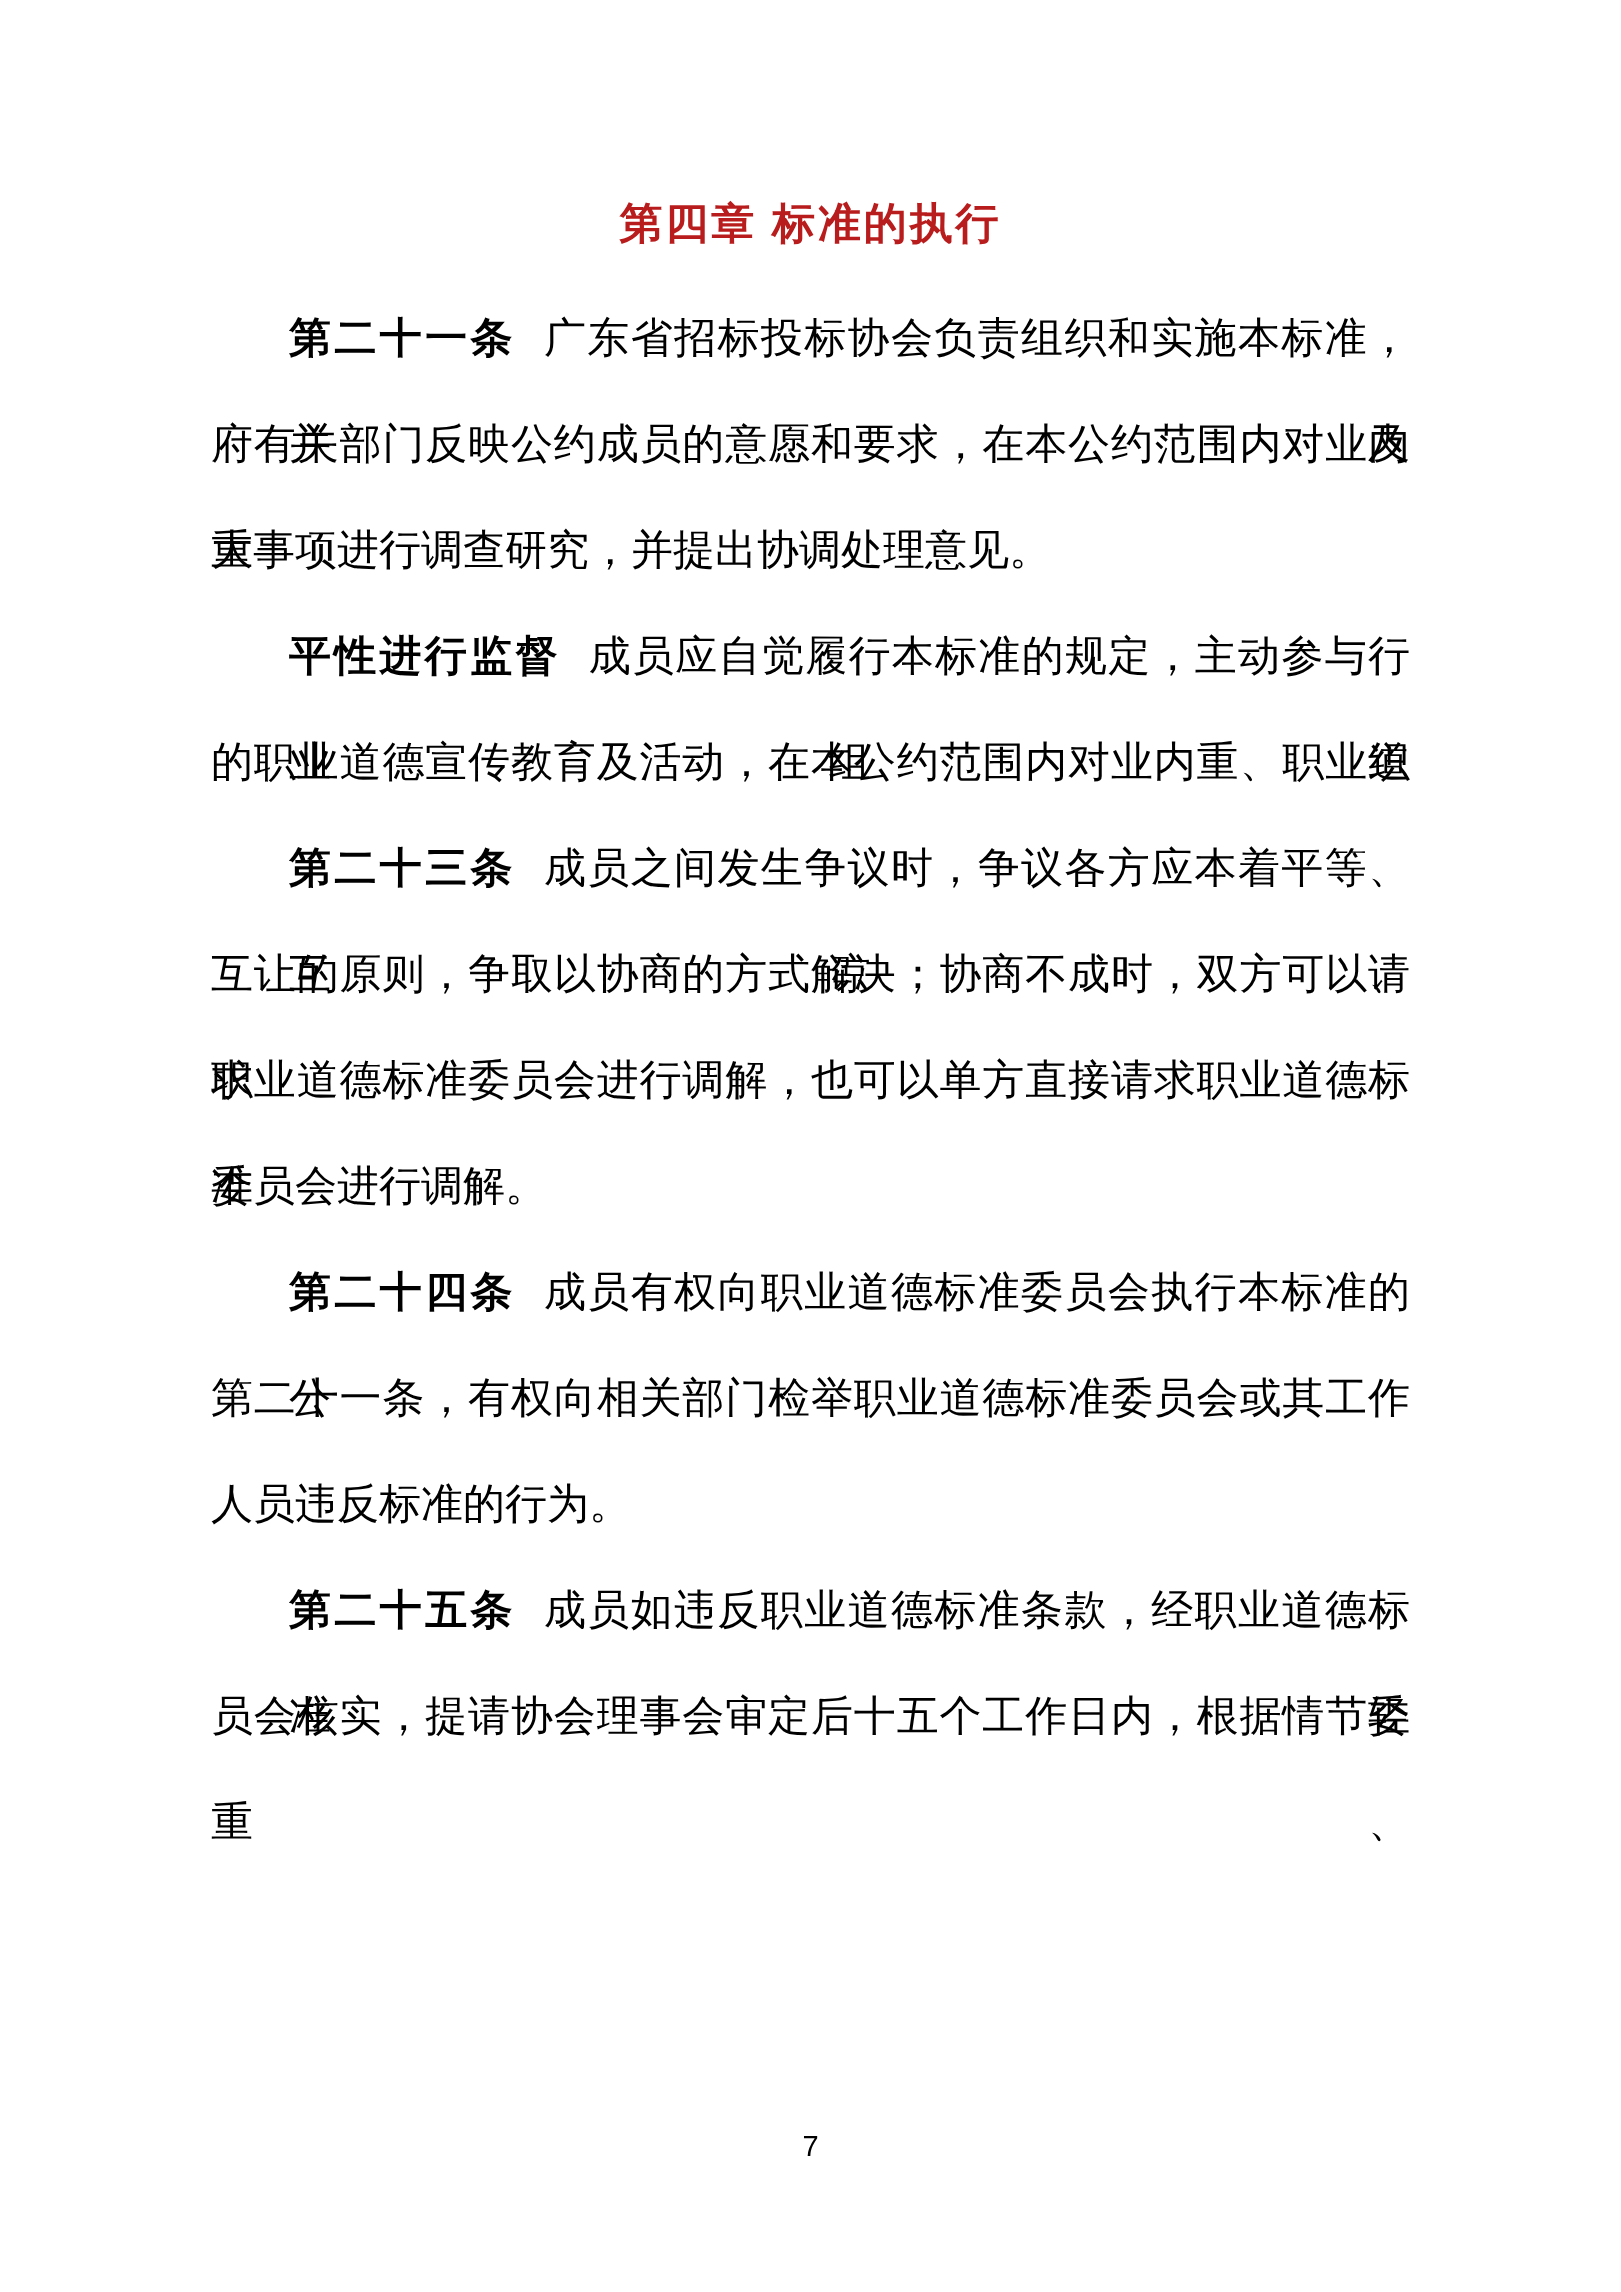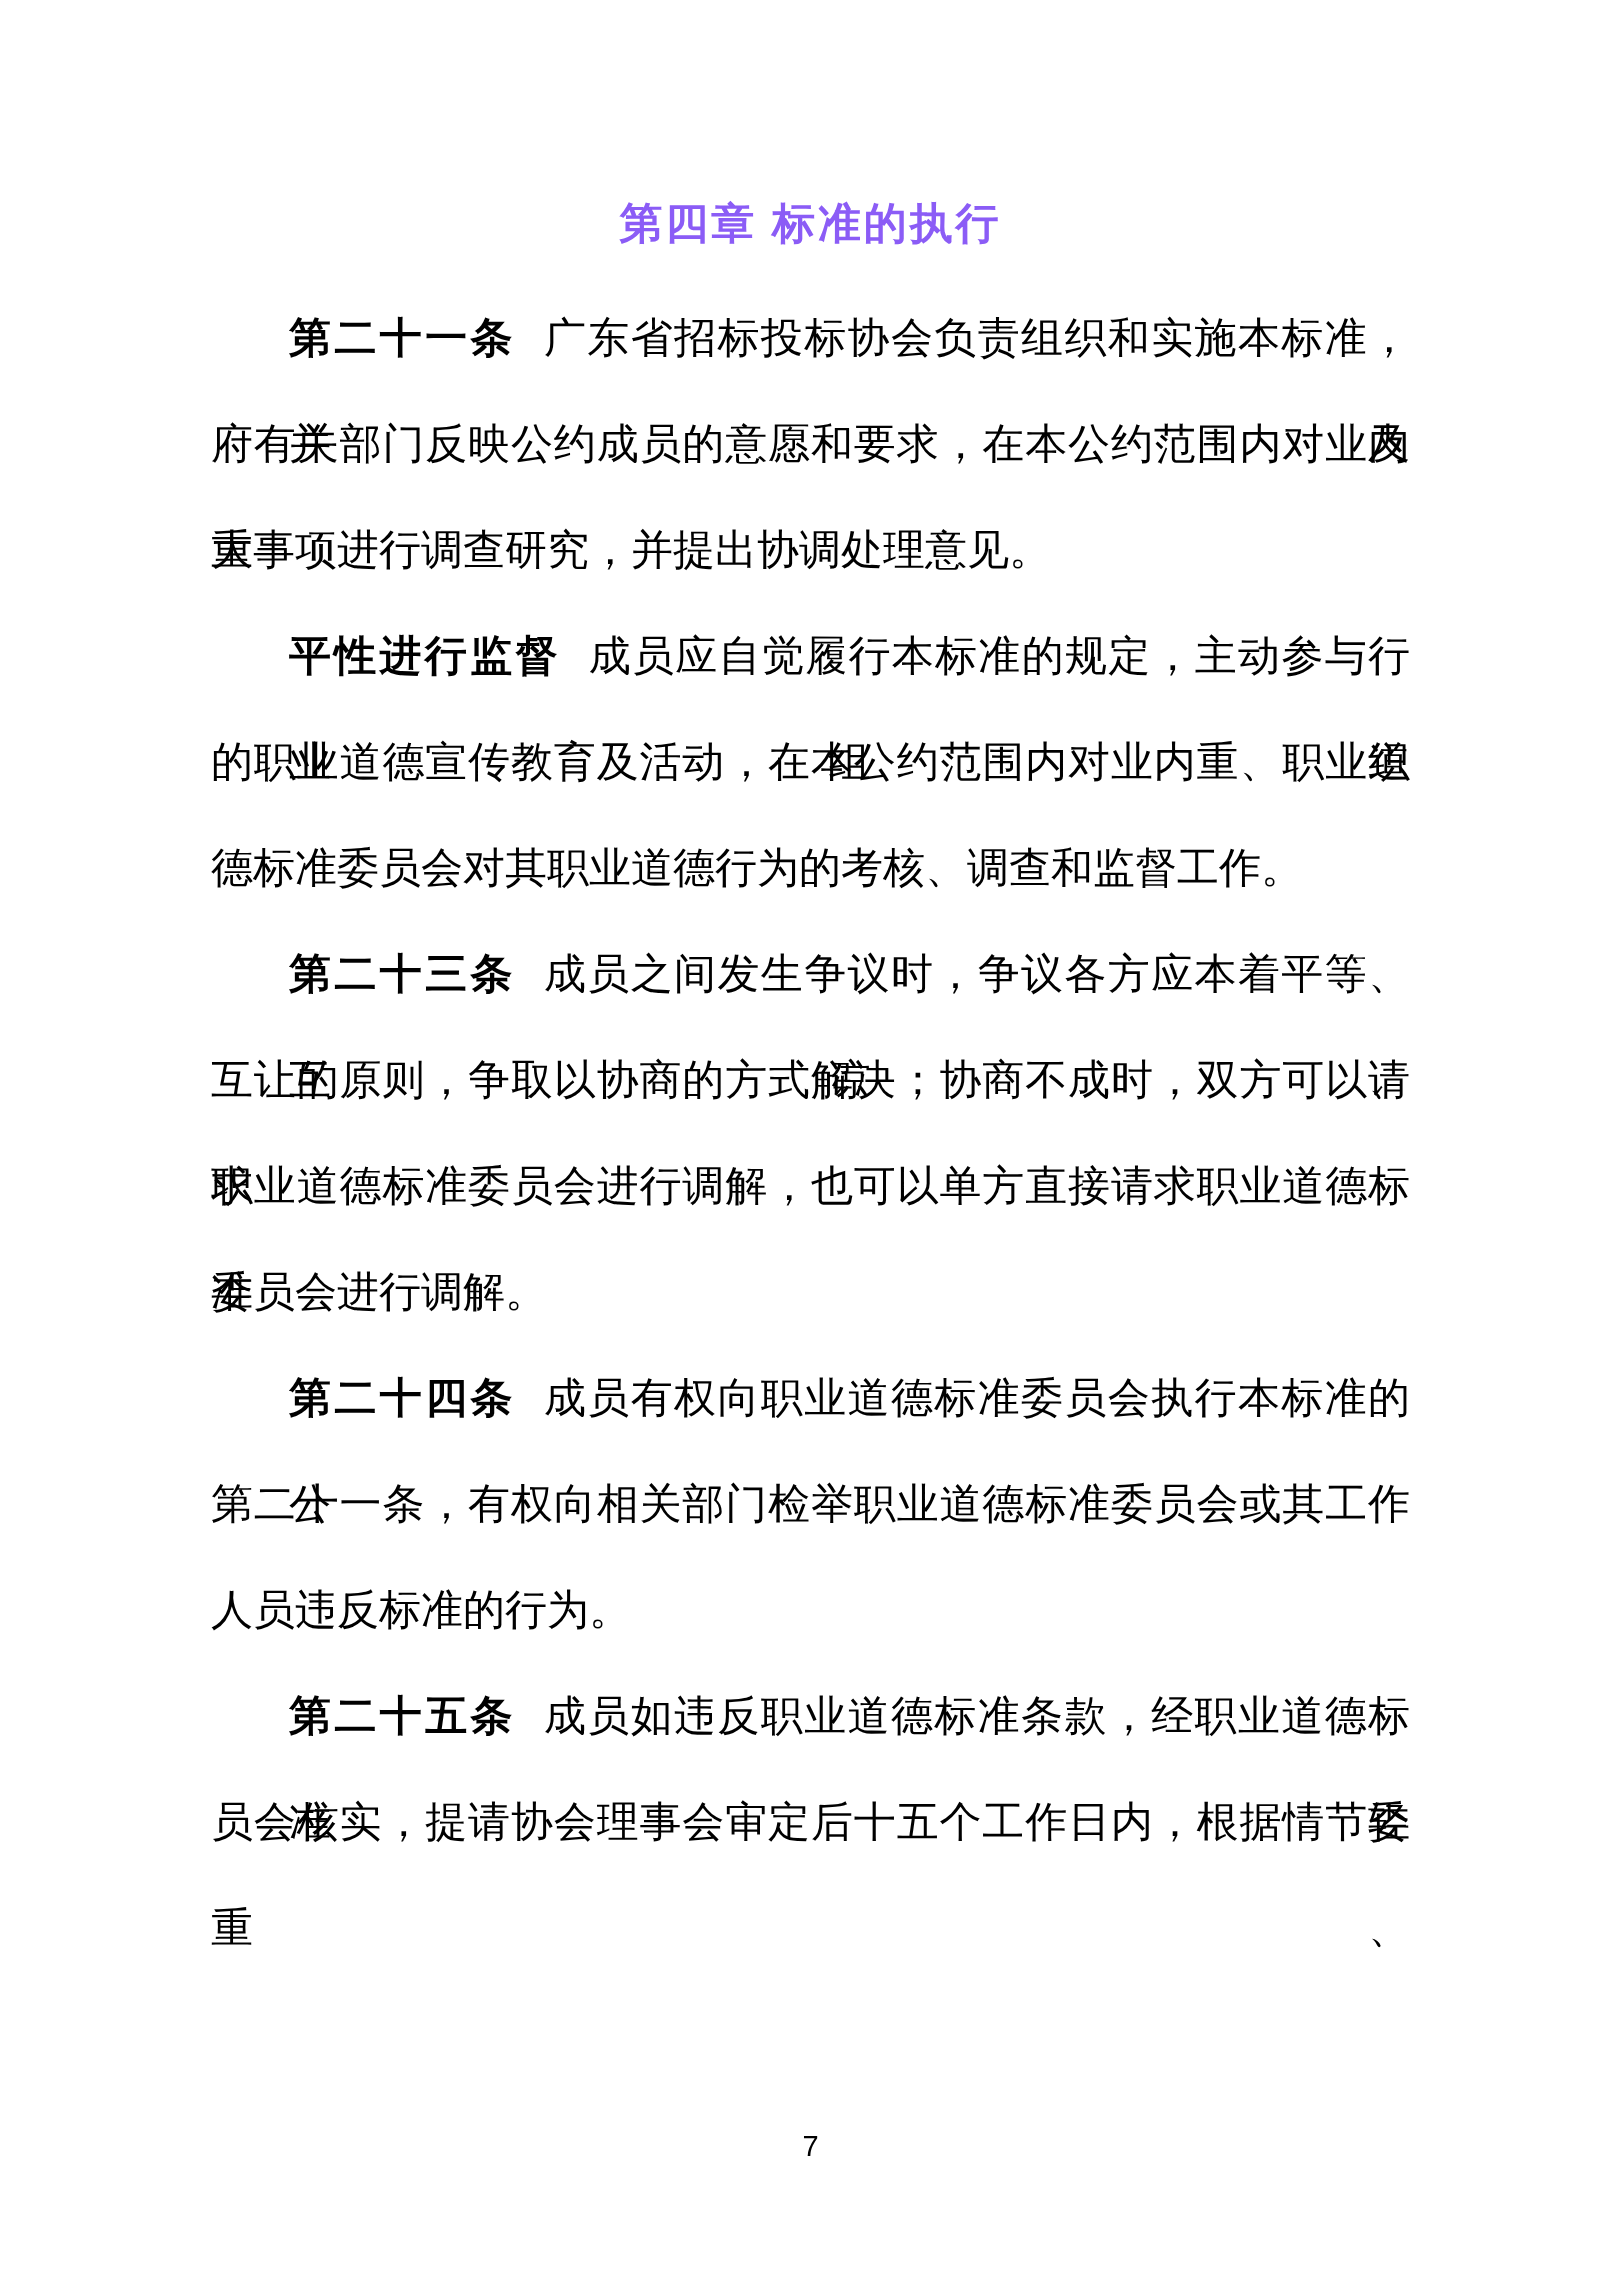--- a/index.html
+++ b/index.html
@@ -20,21 +20,21 @@
     position: absolute;
     top: 194px;
     left: 0;
     right: 0;
     margin: 0;
     text-align: center;
     font-size: 43px;
     font-weight: 800;
     letter-spacing: 2.9px;
     line-height: 59px;
-    color: #8b5cf6;
+    color: #b91c1c;
   }
   .doc-body {
     position: absolute;
     left: 211px;
     top: 285px;
     width: 1199px;
   }
   .line {
     height: 106px;
     line-height: 106px;
@@ -73,21 +73,20 @@
 
 <div class="page">
   <h1 class="chapter-title">第四章 标准的执行</h1>
 
   <div class="doc-body">
       <div class="line first"><span class="article-label">第二十一条</span>广东省招标投标协会负责组织和实施本标准，并及</div>
       <div class="line">府有关部门反映公约成员的意愿和要求，在本公约范围内对业内重</div>
       <div class="line lastline">大事项进行调查研究，并提出协调处理意见。</div>
       <div class="line first"><span class="article-label">平性进行监督</span>成员应自觉履行本标准的规定，主动参与行业组织</div>
       <div class="line">的职业道德宣传教育及活动，在本公约范围内对业内重、职业道</div>
-      <div class="line lastline">德标准委员会对其职业道德行为的考核、调查和监督工作。</div>
       <div class="line first"><span class="article-label">第二十三条</span>成员之间发生争议时，争议各方应本着平等、互谅、</div>
       <div class="line">互让的原则，争取以协商的方式解决；协商不成时，双方可以请求</div>
       <div class="line">职业道德标准委员会进行调解，也可以单方直接请求职业道德标准</div>
       <div class="line lastline">委员会进行调解。</div>
       <div class="line first"><span class="article-label">第二十四条</span>成员有权向职业道德标准委员会执行本标准的公</div>
       <div class="line">第二十一条，有权向相关部门检举职业道德标准委员会或其工作</div>
       <div class="line lastline">人员违反标准的行为。</div>
       <div class="line first"><span class="article-label">第二十五条</span>成员如违反职业道德标准条款，经职业道德标准委</div>
       <div class="line">员会核实，提请协会理事会审定后十五个工作日内，根据情节轻重、</div>
     </div>

